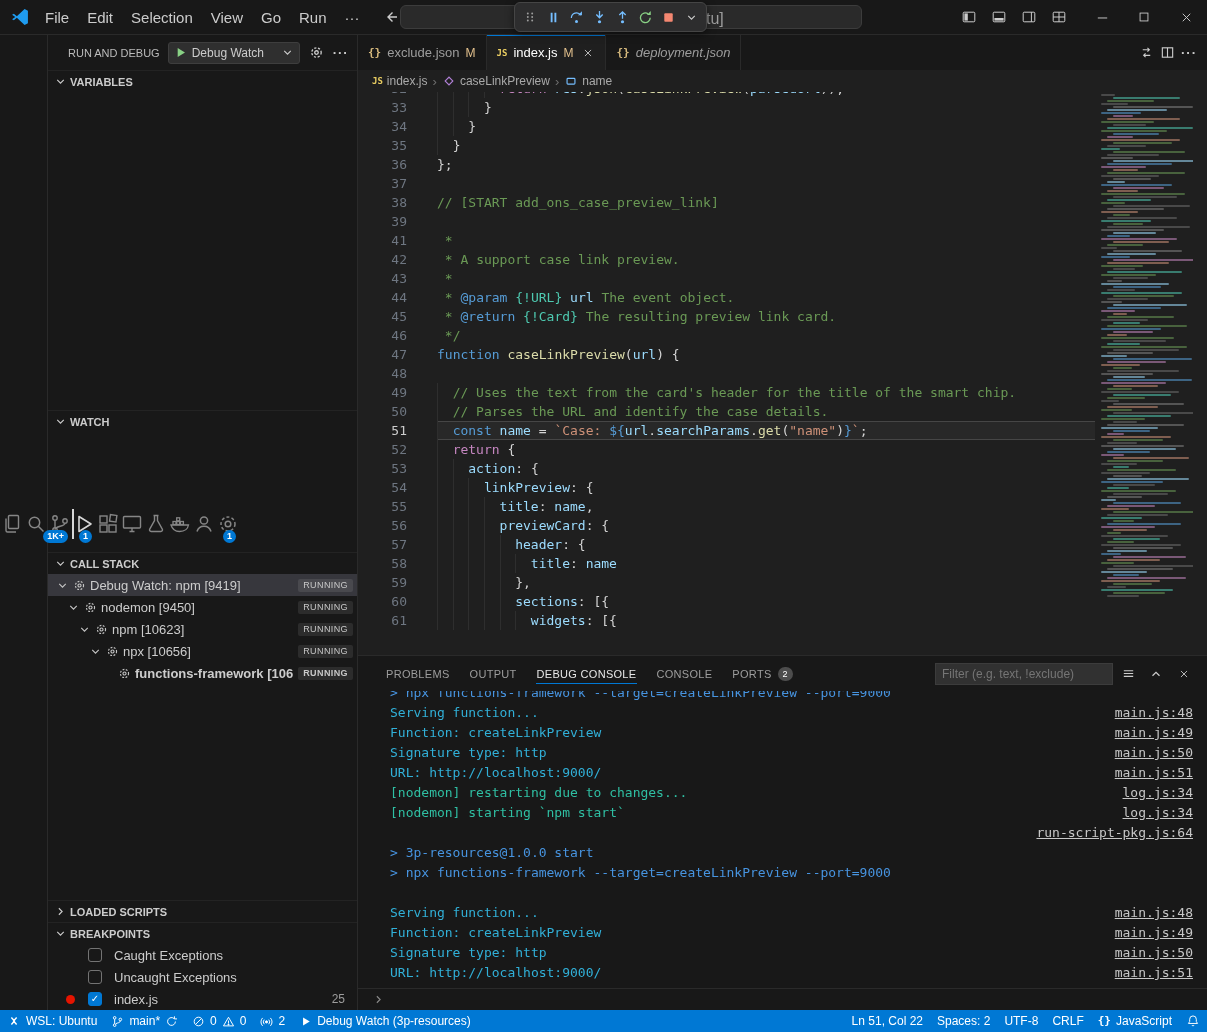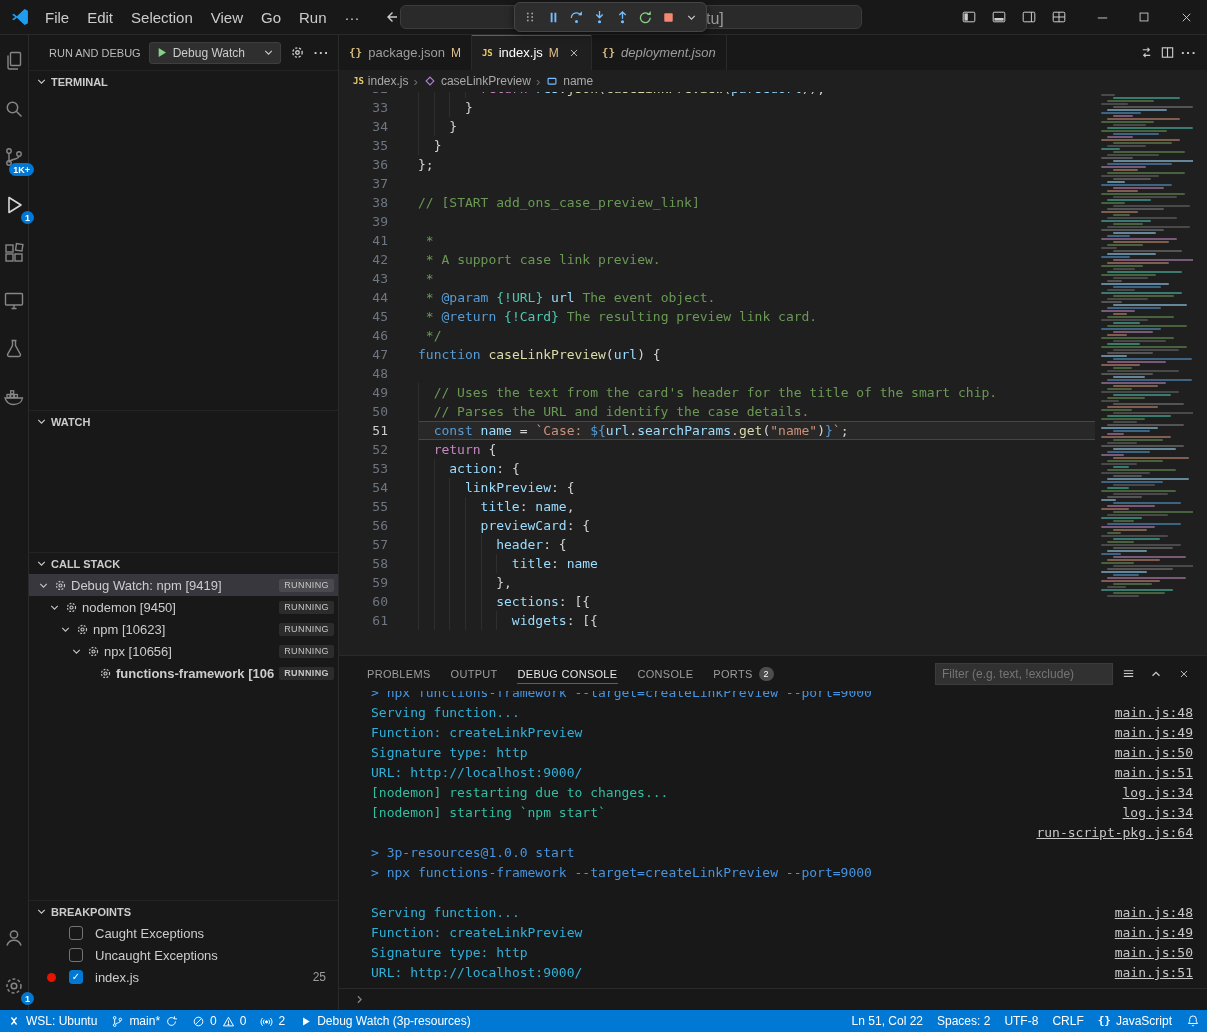--- a/index.html
+++ b/index.html
@@ -22,21 +22,21 @@
   #titlebar-right{margin-left:auto;display:flex;align-items:center;height:100%}
   #layout-icons{display:flex;gap:2px;margin-right:8px}
   .tb-icon{width:28px;height:28px;display:flex;align-items:center;justify-content:center;color:#cccccc}
   #winctl{display:flex;height:100%}
   .win-btn{width:42px;height:100%;display:flex;align-items:center;justify-content:center;color:#cccccc}
 
   
   #main{flex:1;display:flex;min-height:0}
 
   
-  #activitybar{width:29px;flex:none;background:#181818;border-right:1px solid #2a2a2a;display:flex;flex-direction:column;align-items:center;padding-top:2px}
+  #activitybar{width:48px;flex:none;background:#181818;border-right:1px solid #2a2a2a;display:flex;align-items:center;padding-top:2px}
   .ab-item{width:48px;height:48px;position:relative;display:flex;align-items:center;justify-content:center;color:#868686}
   .ab-item.active{color:#d7d7d7}
   .ab-item.active::before{content:"";position:absolute;left:0;top:9px;bottom:9px;width:2px;background:#d7d7d7}
   .ab-badge{position:absolute;right:4px;bottom:5px;background:#0078d4;color:#fff;font-size:9px;font-weight:bold;border-radius:9px;padding:1.5px 4px;min-width:9px;text-align:center}
   .ab-spacer{flex:1}
 
   
   #sidebar{width:310px;flex:none;background:#181818;border-right:1px solid #2a2a2a;display:flex;flex-direction:column;font-size:13px;overflow:hidden}
   #sidebar-header{height:35px;flex:none;display:flex;align-items:center;padding:0 8px 0 20px;gap:8px}
   #sidebar-title{font-size:11px;color:#bbbbbb;white-space:nowrap}
@@ -342,21 +342,21 @@
             </svg>
           </span>
   <span class="sb-action more-dots">···</span>
         </div>
         <div class="sec-header">
           <span class="ic" style="color:#cccccc">
             <svg viewBox="0 0 16 16" width="13" height="13" fill="none" stroke="currentColor" stroke-width="1.4">
               <path d="M4 6l4 4 4-4"></path>
             </svg>
           </span>
-          <span>TERMINAL</span>
+          <span>VARIABLES</span>
         </div>
         <div class="sec-body" style="height: 318px;"></div>
         <div class="sec-header">
           <span class="ic" style="color:#cccccc">
             <svg viewBox="0 0 16 16" width="13" height="13" fill="none" stroke="currentColor" stroke-width="1.4">
               <path d="M4 6l4 4 4-4"></path>
             </svg>
           </span>
           <span>WATCH</span>
         </div>
@@ -438,20 +438,28 @@
                 <circle cx="8" cy="8" r="1.9"></circle>
               </svg>
             </span>
             <span class="cs-label">functions-framework [106...</span>
             <span class="cs-badge">RUNNING</span>
           </div>
         </div>
         <div class="sec-header">
           <span class="ic" style="color:#cccccc">
             <svg viewBox="0 0 16 16" width="13" height="13" fill="none" stroke="currentColor" stroke-width="1.4">
+              <path d="M6 4l4 4-4 4"></path>
+            </svg>
+          </span>
+          <span>LOADED SCRIPTS</span>
+        </div>
+        <div class="sec-header">
+          <span class="ic" style="color:#cccccc">
+            <svg viewBox="0 0 16 16" width="13" height="13" fill="none" stroke="currentColor" stroke-width="1.4">
               <path d="M4 6l4 4 4-4"></path>
             </svg>
           </span>
           <span>BREAKPOINTS</span>
         </div>
         <div class="sec-body" style="height: 66px;">
           <div class="bp-row">
             <span class="bp-slot"></span>
             <span class="bp-check"></span>
             <span class="bp-label">Caught Exceptions</span>
@@ -470,21 +478,21 @@
             <span class="bp-meta">25</span>
           </div>
         </div>
       </div>
     <div id="editor-col">
       <div id="tabbar">
           <div class="tab">
             <span class="ic ">
               <span class="jb">{}</span>
             </span>
-            <span class="tab-label">package.json</span>
+            <span class="tab-label">exclude.json</span>
             <span class="mod">M</span>
           </div>
           <div class="tab active">
             <span class="ic ">
               <span class="jsb">JS</span>
             </span>
             <span class="tab-label">index.js</span>
             <span class="mod">M</span>
             <span class="ic close">
               <svg viewBox="0 0 16 16" width="14" height="14" stroke="currentColor">

